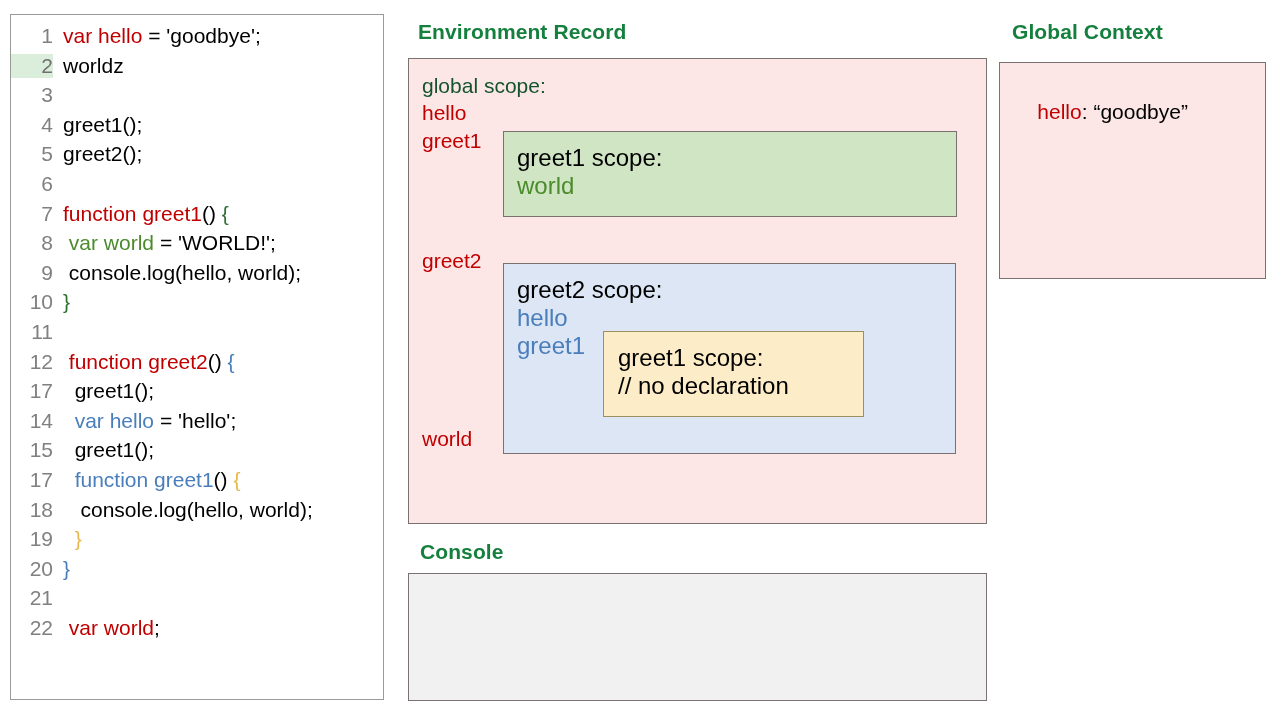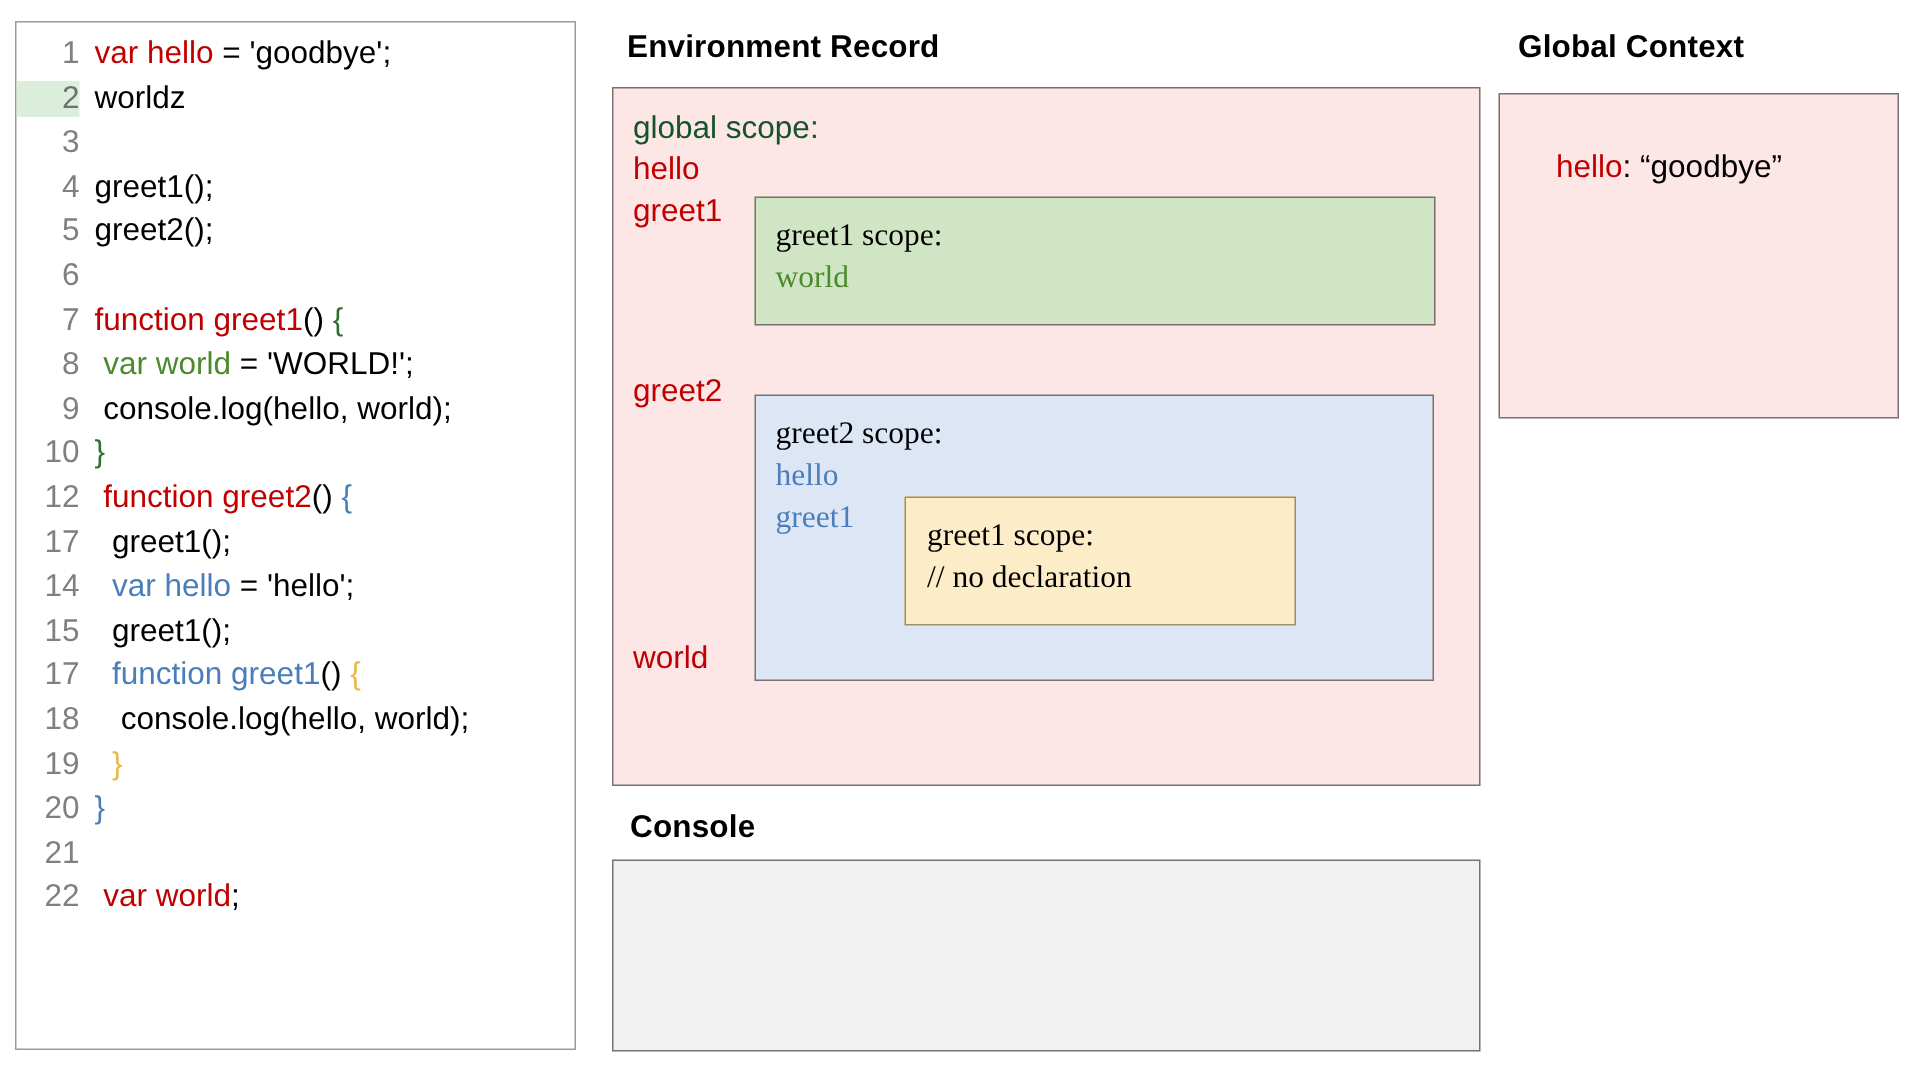--- a/index.html
+++ b/index.html
@@ -62,21 +62,21 @@
   .tok-green    { color: #4b8b2b; }
   .tok-dgreen   { color: #2e7031; }
   .tok-orange   { color: #e8b84b; }
   .tok-black    { color: #000000; text-align: center; }
 
   
   .section-title {
     position: absolute;
     font-size: 21px;
     font-weight: bold;
-    color: #000000;
+    color: #15803d;
     letter-spacing: 0.1px;
   }
   #env-title    { left: 418px; top: 20px; }
   #global-title { left: 1012px; top: 20px; }
   #console-title{ left: 420px; top: 540px; }
 
   
   #env-panel {
     position: absolute;
     left: 408px;
@@ -126,23 +126,22 @@
     left: 99px;
     top: 67px;
     width: 261px;
     height: 86px;
     box-sizing: border-box;
     border: 1px solid #9e8f63;
     background: #fcecc7;
   }
   .box-line {
     position: absolute;
-    font-size: 21px;
-    white-space: pre;
-    font-family: Liberation Serif, serif;
+    font-size: 24px;
+    white-space: pre;
   }
   #greet1-scope-title { left: 13px; top: 12px; color: #000000; }
   #greet1-scope-world { left: 13px; top: 40px; color: #4b8b2b; }
   #greet2-scope-title { left: 13px; top: 12px; color: #000000; }
   #greet2-scope-hello { left: 13px; top: 40px; color: #4a7ebb; }
   #greet2-scope-greet1{ left: 13px; top: 68px; color: #4a7ebb; }
   #inner-scope-title  { left: 14px; top: 12px; color: #000000; }
   #inner-scope-note   { left: 14px; top: 40px; color: #000000; }
 
   
@@ -186,20 +185,21 @@
       <div class="code-line"><span class="ln">1</span><span class="code-text"><span class="tok-red">var hello</span><span class="tok-black"> = 'goodbye';</span></span></div>
       <div class="code-line hl"><span class="ln">2</span><span class="code-text"><span class="tok-black">worldz</span></span></div>
       <div class="code-line"><span class="ln">3</span><span class="code-text"><span class="tok-black"></span></span></div>
       <div class="code-line"><span class="ln">4</span><span class="code-text"><span class="tok-black">greet1();</span></span></div>
       <div class="code-line"><span class="ln">5</span><span class="code-text"><span class="tok-black">greet2();</span></span></div>
       <div class="code-line"><span class="ln">6</span><span class="code-text"><span class="tok-black"></span></span></div>
       <div class="code-line"><span class="ln">7</span><span class="code-text"><span class="tok-red">function greet1</span><span class="tok-black">() </span><span class="tok-dgreen">{</span></span></div>
       <div class="code-line"><span class="ln">8</span><span class="code-text"><span class="tok-black"> </span><span class="tok-green">var world</span><span class="tok-black"> = 'WORLD!';</span></span></div>
       <div class="code-line"><span class="ln">9</span><span class="code-text"><span class="tok-black"> console.log(hello, world);</span></span></div>
       <div class="code-line"><span class="ln">10</span><span class="code-text"><span class="tok-dgreen">}</span></span></div>
+      <div class="code-line"><span class="ln">11</span><span class="code-text"><span class="tok-black"></span></span></div>
       <div class="code-line"><span class="ln">12</span><span class="code-text"><span class="tok-black"> </span><span class="tok-red">function greet2</span><span class="tok-black">() </span><span class="tok-blue">{</span></span></div>
       <div class="code-line"><span class="ln">17</span><span class="code-text"><span class="tok-black">  greet1();</span></span></div>
       <div class="code-line"><span class="ln">14</span><span class="code-text"><span class="tok-black">  </span><span class="tok-blue">var hello</span><span class="tok-black"> = 'hello';</span></span></div>
       <div class="code-line"><span class="ln">15</span><span class="code-text"><span class="tok-black">  greet1();</span></span></div>
       <div class="code-line"><span class="ln">17</span><span class="code-text"><span class="tok-black">  </span><span class="tok-blue">function greet1</span><span class="tok-black">() </span><span class="tok-orange">{</span></span></div>
       <div class="code-line"><span class="ln">18</span><span class="code-text"><span class="tok-black">   console.log(hello, world);</span></span></div>
       <div class="code-line"><span class="ln">19</span><span class="code-text"><span class="tok-black">  </span><span class="tok-orange">}</span></span></div>
       <div class="code-line"><span class="ln">20</span><span class="code-text"><span class="tok-blue">}</span></span></div>
       <div class="code-line"><span class="ln">21</span><span class="code-text"><span class="tok-black"></span></span></div>
       <div class="code-line"><span class="ln">22</span><span class="code-text"><span class="tok-black"> </span><span class="tok-red">var world</span><span class="tok-black">;</span></span></div>

